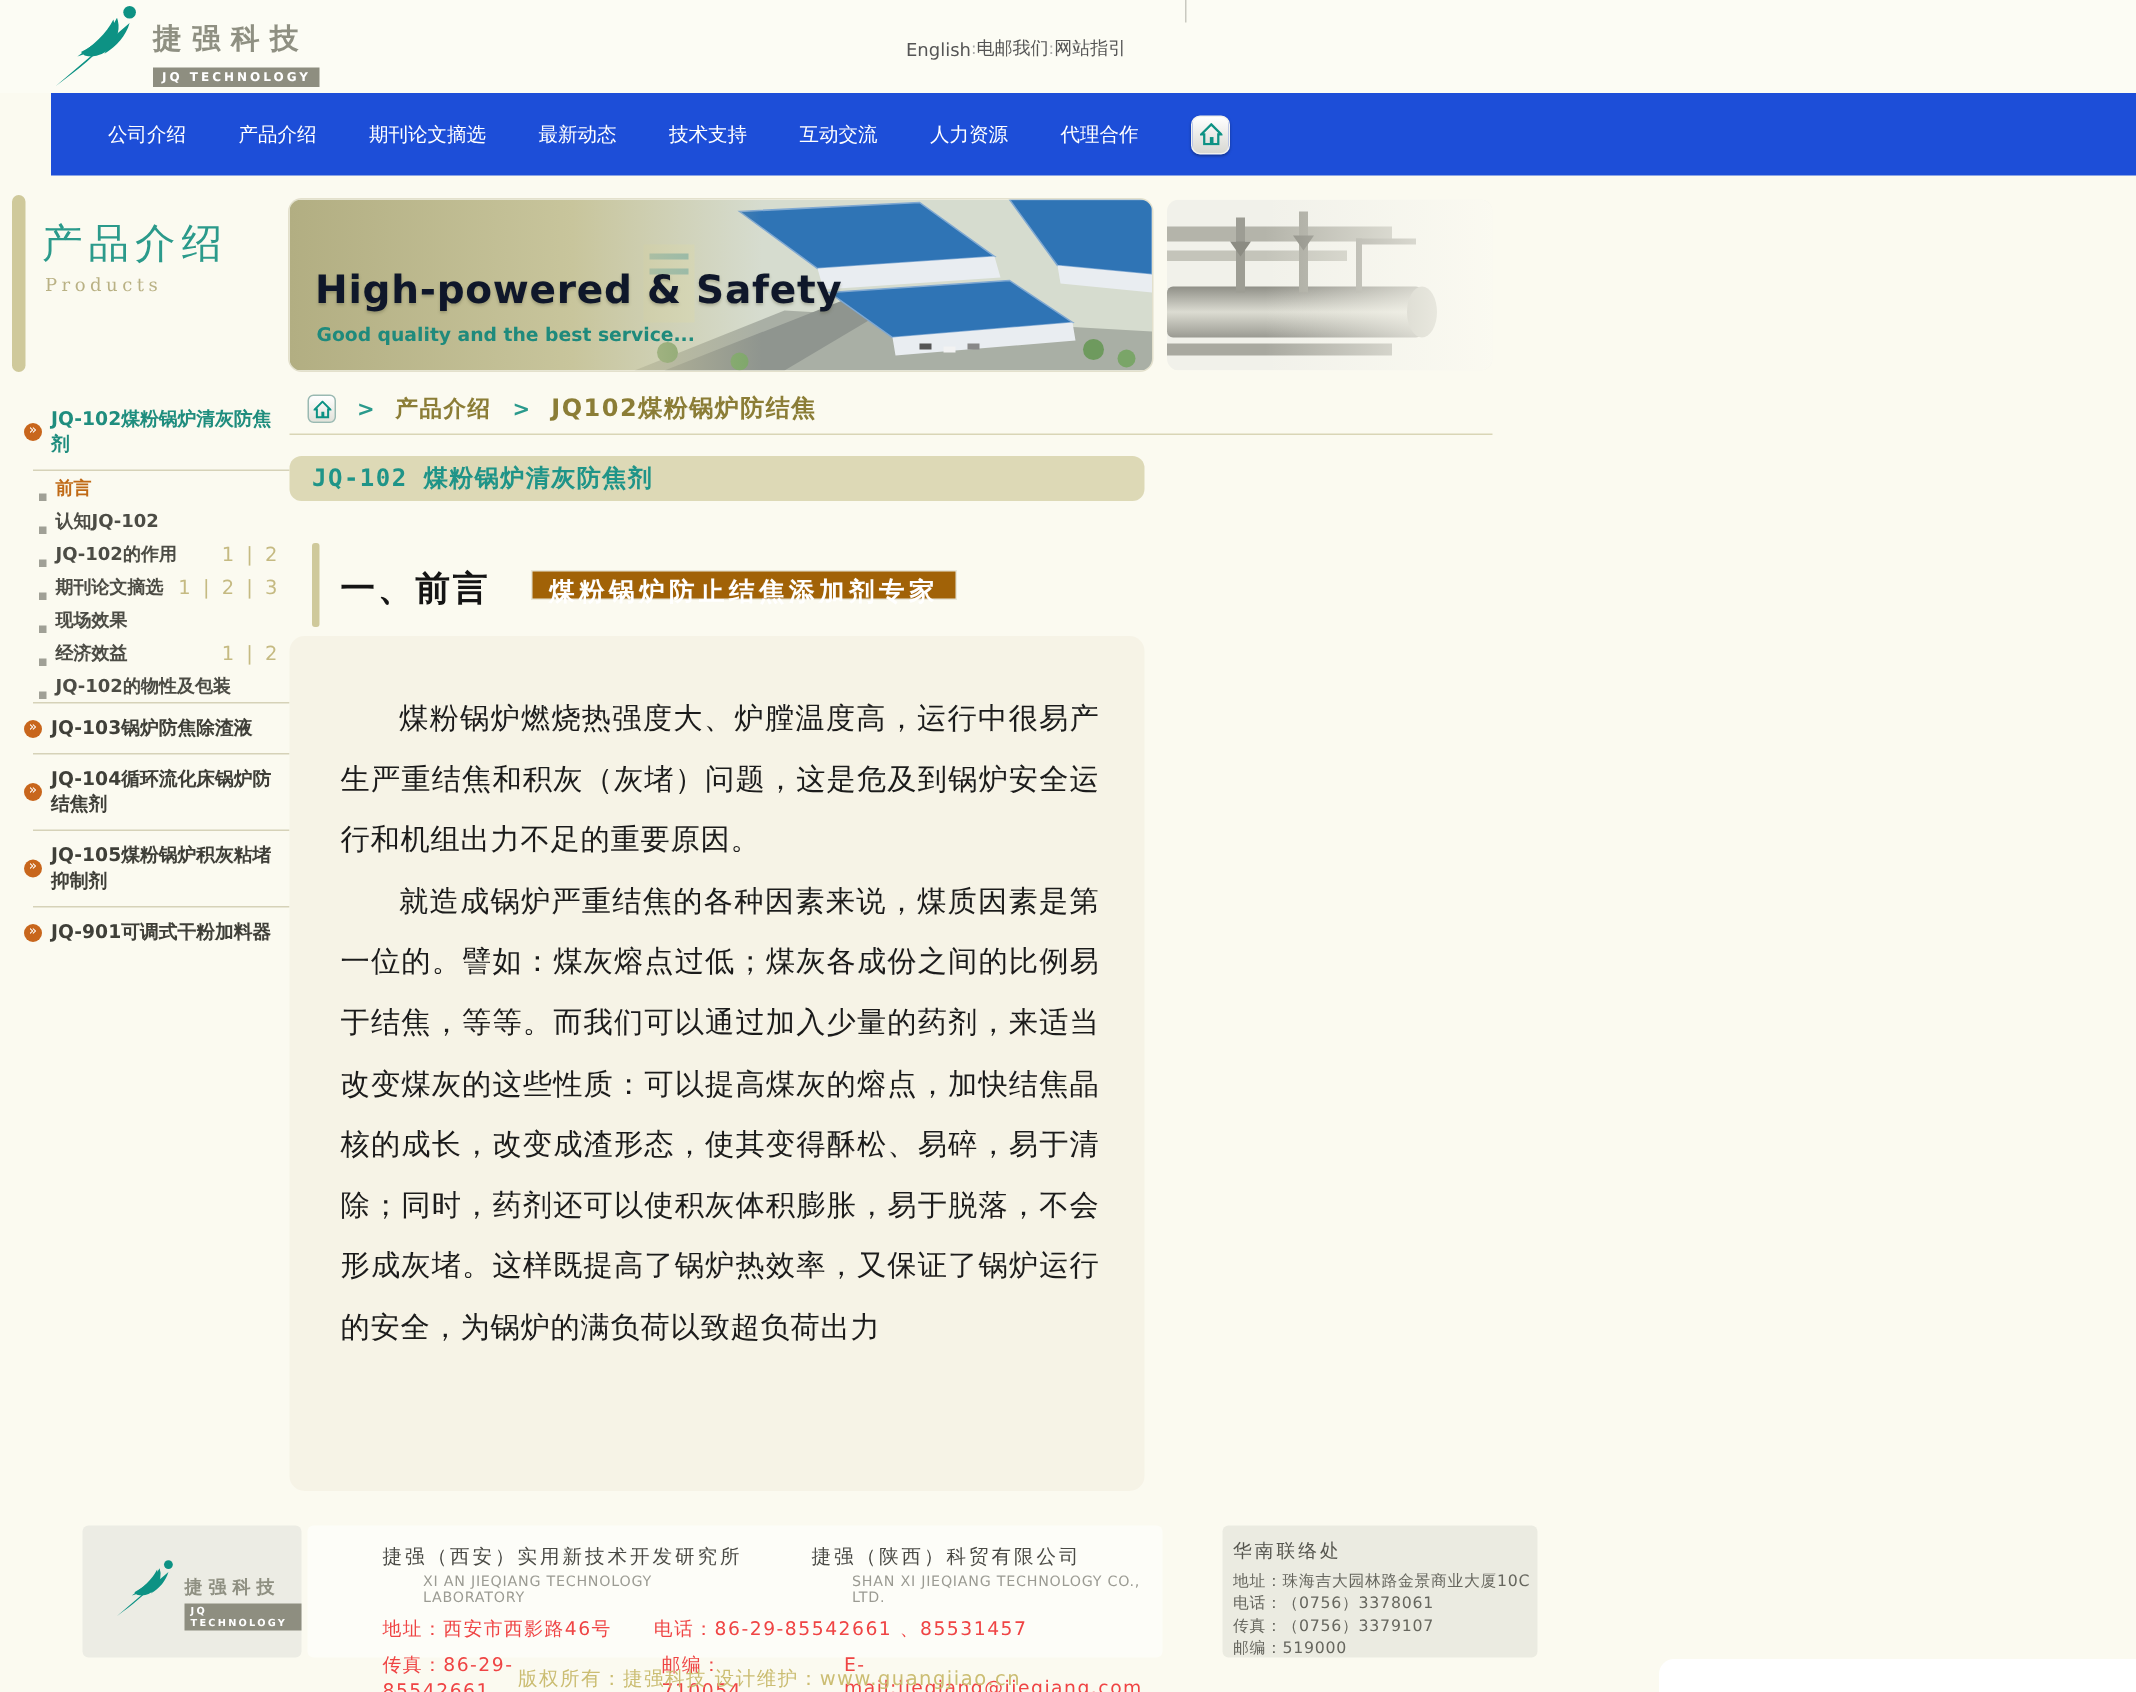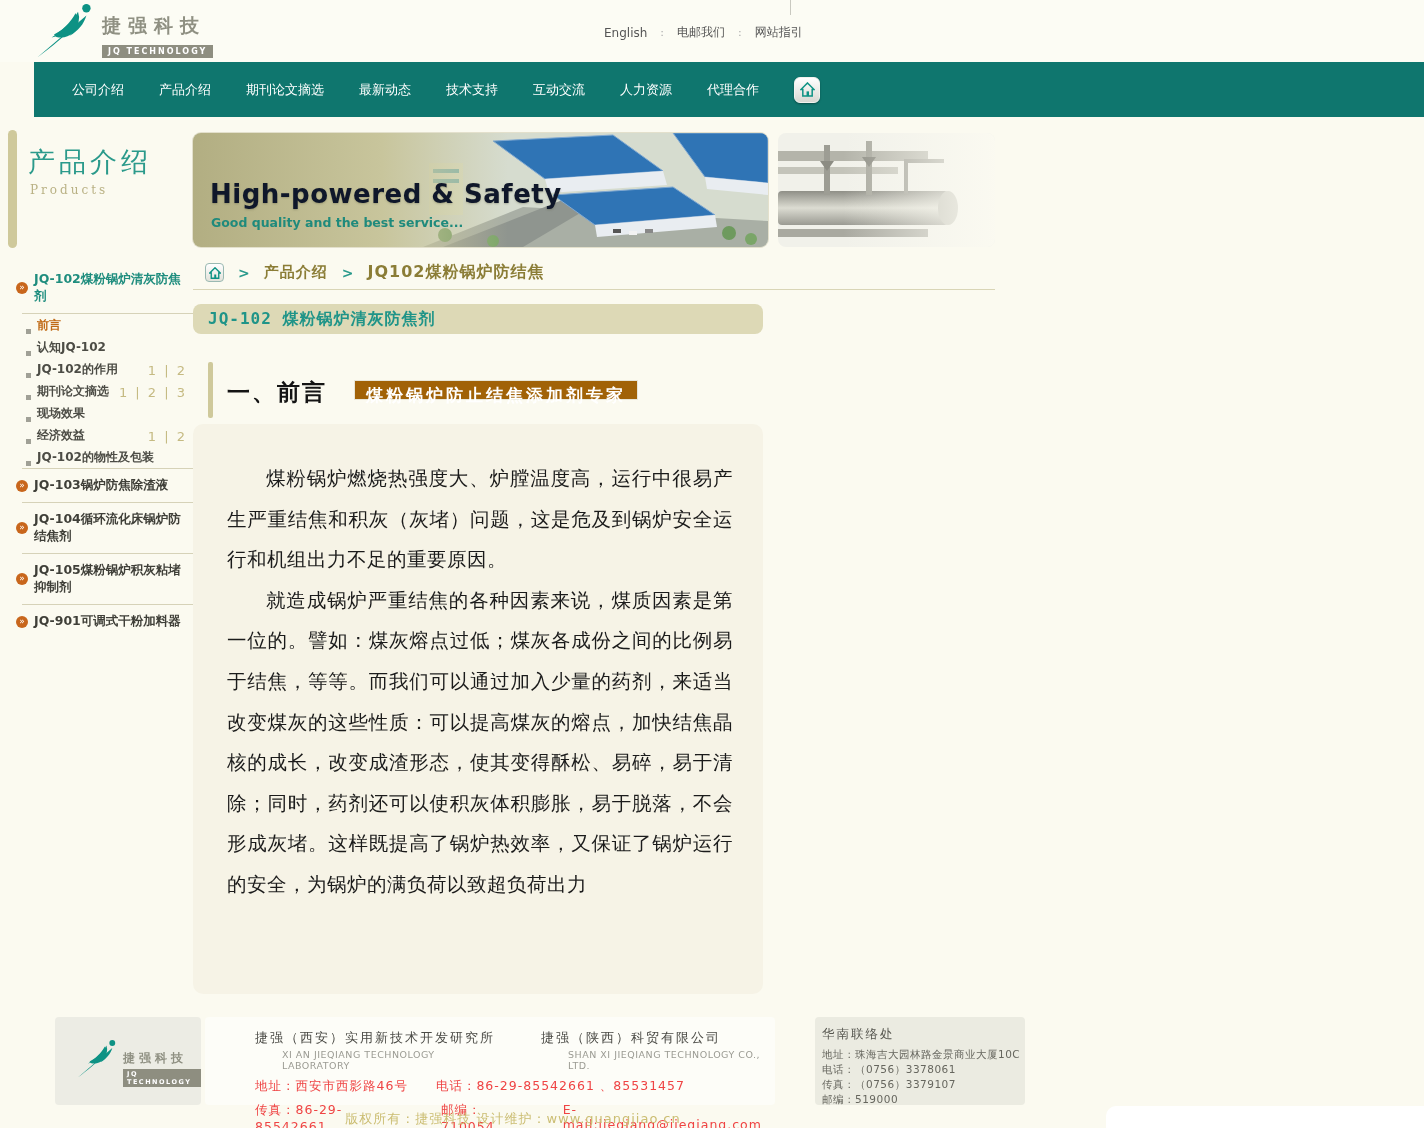--- a/index.html
+++ b/index.html
@@ -7,27 +7,27 @@
   body { font-family:"DejaVu Sans", sans-serif; }
   #page { position:relative; width:1424px; height:1128px; background:#fbfaf0; overflow:hidden; }
 
   
   .header { position:absolute; top:0; left:0; width:100%; height:62px; background:#fcfcf4; }
   .logo { position:absolute; left:36px; top:3px; display:flex; align-items:flex-start; z-index:5; }
   .logo svg { display:block; }
   .logo-text { margin-left:6px; margin-top:10px; }
   .logo-cn { font-family:"DejaVu Serif", serif; font-weight:bold; font-size:19px; color:#8f9082; letter-spacing:7px; }
   .logo-en { display:inline-block; margin-top:3px; background:#8e8e80; color:#fff; font-size:8px; font-weight:bold; letter-spacing:2px; padding:2px 6px; }
-  .top-links { position:absolute; left:604px; top:24px; display:flex; align-items:center; gap:13px; font-size:12px; color:#555; }
+  .top-links { position:absolute; left:604px; top:24px; display:flex; align-items:center; font-size:12px; color:#555; }
   .top-link { cursor:pointer; }
   .top-sep { color:#aaa; font-size:11px; }
   .top-vline { position:absolute; left:790px; top:0; width:1px; height:15px; background:#c9c9c0; }
 
   
-  .navbar { position:absolute; top:62px; left:34px; right:0; height:55px; background:#0f766e; display:flex; align-items:center; padding-left:38px; gap:35px; }
+  .navbar { position:absolute; top:62px; left:34px; right:0; height:55px; background:#1d4ed8; display:flex; align-items:center; padding-left:38px; gap:35px; }
   .nav-item { color:#ffffff; font-size:13px; cursor:pointer; white-space:nowrap; }
   .home-btn { width:26px; height:26px; border-radius:6px; background:linear-gradient(#ffffff,#d8d8d2); border:1px solid #f2f2ee; box-shadow:0 1px 2px rgba(0,0,0,.35); display:flex; align-items:center; justify-content:center; cursor:pointer; }
 
   
   .side-bar-accent { position:absolute; left:8px; top:130px; width:9px; height:118px; background:#cfc99b; border-radius:5px; }
   .side-title { position:absolute; left:28px; top:144px; font-size:27px; color:#2b9a8b; letter-spacing:4px; }
   .side-sub { position:absolute; left:30px; top:183px; font-family:"DejaVu Serif", serif; font-size:12px; color:#b9b184; letter-spacing:3px; }
   .side-menu { position:absolute; left:0; top:263px; width:193px; }
   .side-section { display:flex; align-items:center; gap:6px; padding:8px 0 8px 16px; cursor:pointer; }
   .side-section .arrow { width:12px; height:12px; border-radius:50%; background:#c8661c; color:#fff; font-size:9px; line-height:11px; text-align:center; flex:0 0 12px; }

